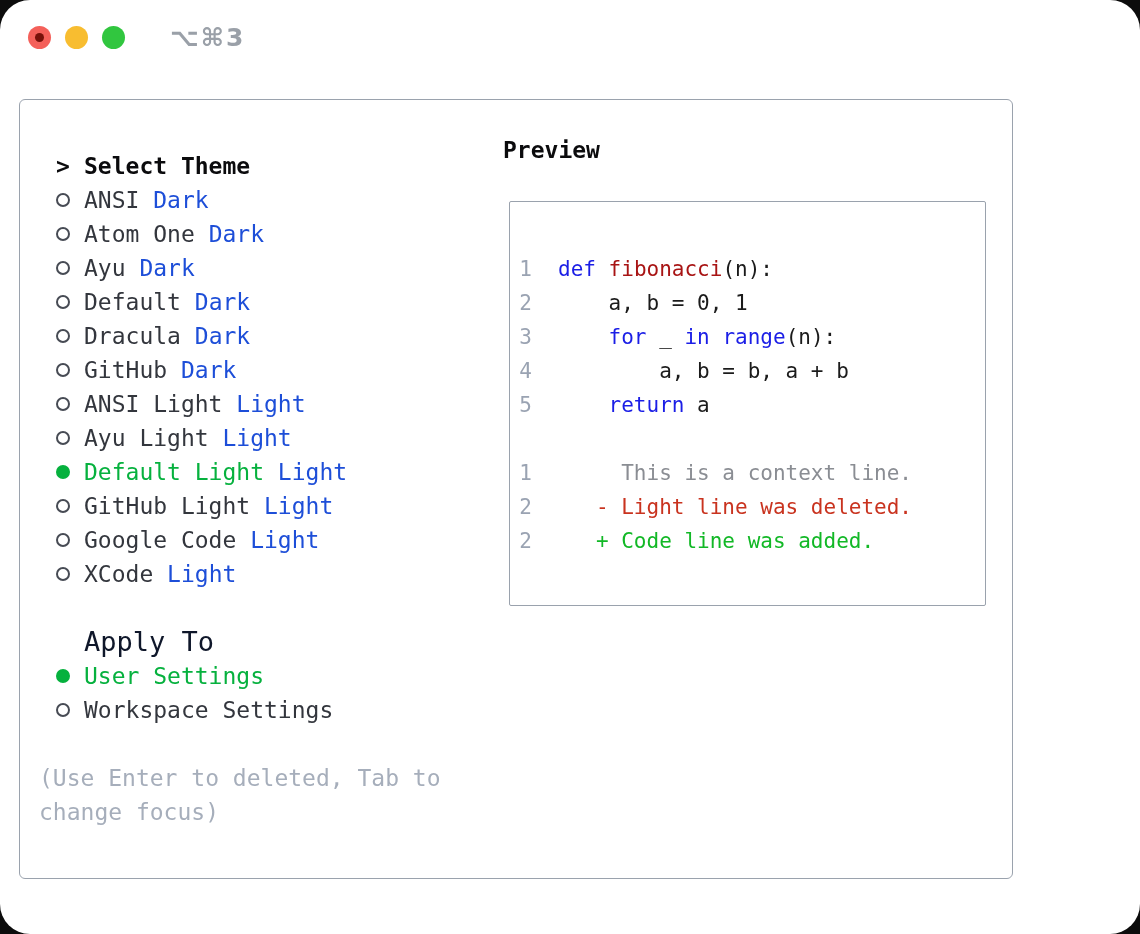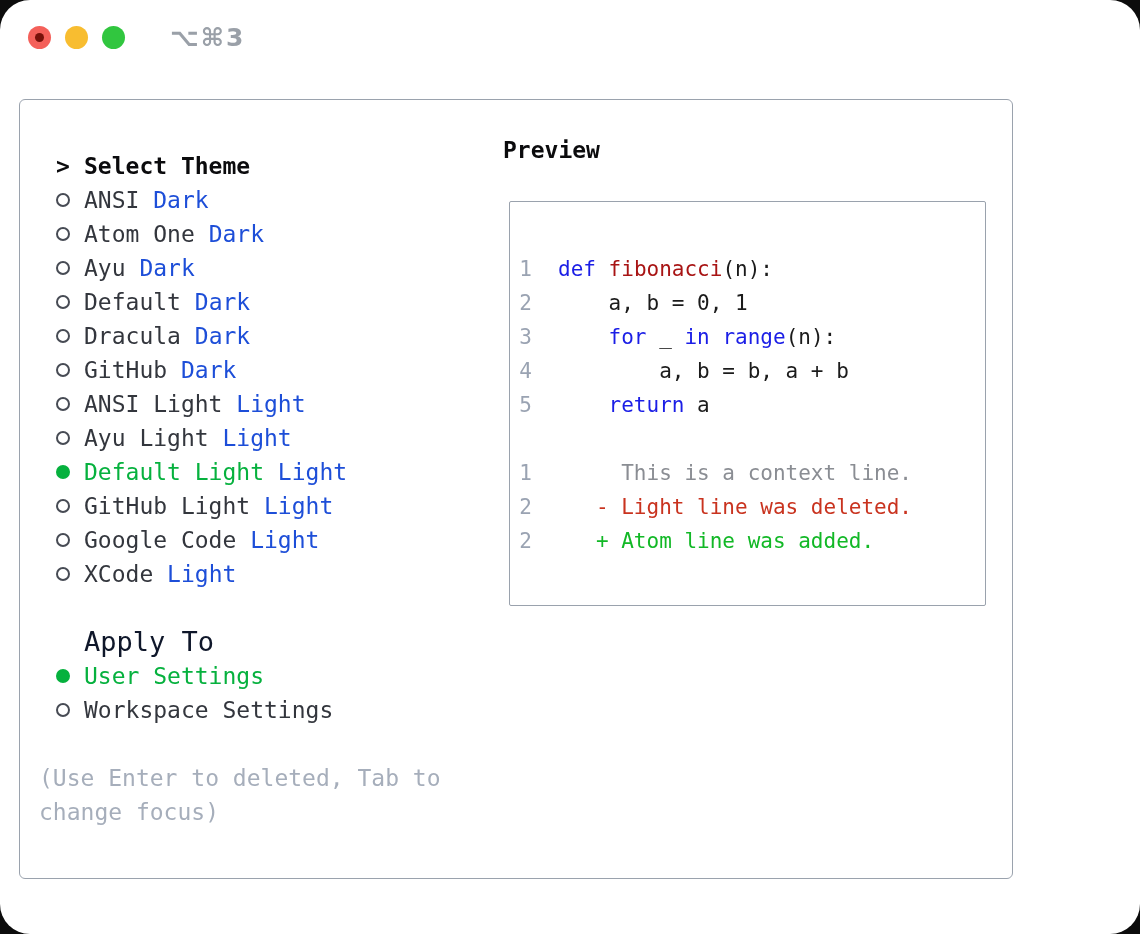--- a/index.html
+++ b/index.html
@@ -106,18 +106,18 @@
     <div class="pv-box">
       <div class="code" id="code">
           <div class="crow"><span class="ln" style="color: rgb(154, 163, 178);">1</span><span class="ct"><span style="color: rgb(27, 30, 230);">def</span><span style="color: rgb(27, 27, 27);"> </span><span style="color: rgb(168, 20, 20);">fibonacci</span><span style="color: rgb(27, 27, 27);">(n):</span></span></div>
           <div class="crow"><span class="ln" style="color: rgb(154, 163, 178);">2</span><span class="ct"><span style="color: rgb(27, 27, 27);">    a, b = 0, 1</span></span></div>
           <div class="crow"><span class="ln" style="color: rgb(154, 163, 178);">3</span><span class="ct"><span style="color: rgb(27, 27, 27);">    </span><span style="color: rgb(27, 30, 230);">for</span><span style="color: rgb(27, 27, 27);"> _ </span><span style="color: rgb(27, 30, 230);">in</span><span style="color: rgb(27, 27, 27);"> </span><span style="color: rgb(27, 30, 230);">range</span><span style="color: rgb(27, 27, 27);">(n):</span></span></div>
           <div class="crow"><span class="ln" style="color: rgb(154, 163, 178);">4</span><span class="ct"><span style="color: rgb(27, 27, 27);">        a, b = b, a + b</span></span></div>
           <div class="crow"><span class="ln" style="color: rgb(154, 163, 178);">5</span><span class="ct"><span style="color: rgb(27, 27, 27);">    </span><span style="color: rgb(27, 30, 230);">return</span><span style="color: rgb(27, 27, 27);"> a</span></span></div>
           <div class="crow"><span class="ln" style="color: rgb(154, 163, 178);"></span><span class="ct"></span></div>
           <div class="crow"><span class="ln" style="color: rgb(154, 163, 178);">1</span><span class="ct"><span style="color: rgb(138, 141, 147);">     This is a context line.</span></span></div>
           <div class="crow"><span class="ln" style="color: rgb(154, 163, 178);">2</span><span class="ct"><span style="color: rgb(201, 51, 31);">   - Light line was deleted.</span></span></div>
-          <div class="crow"><span class="ln" style="color: rgb(154, 163, 178);">2</span><span class="ct"><span style="color: rgb(18, 184, 38);">   + Atom line was added.</span></span></div>
+          <div class="crow"><span class="ln" style="color: rgb(154, 163, 178);">2</span><span class="ct"><span style="color: rgb(18, 184, 38);">   + Code line was added.</span></span></div>
         </div>
     </div>
 
   </div>
 </div>
 
 </body></html>

